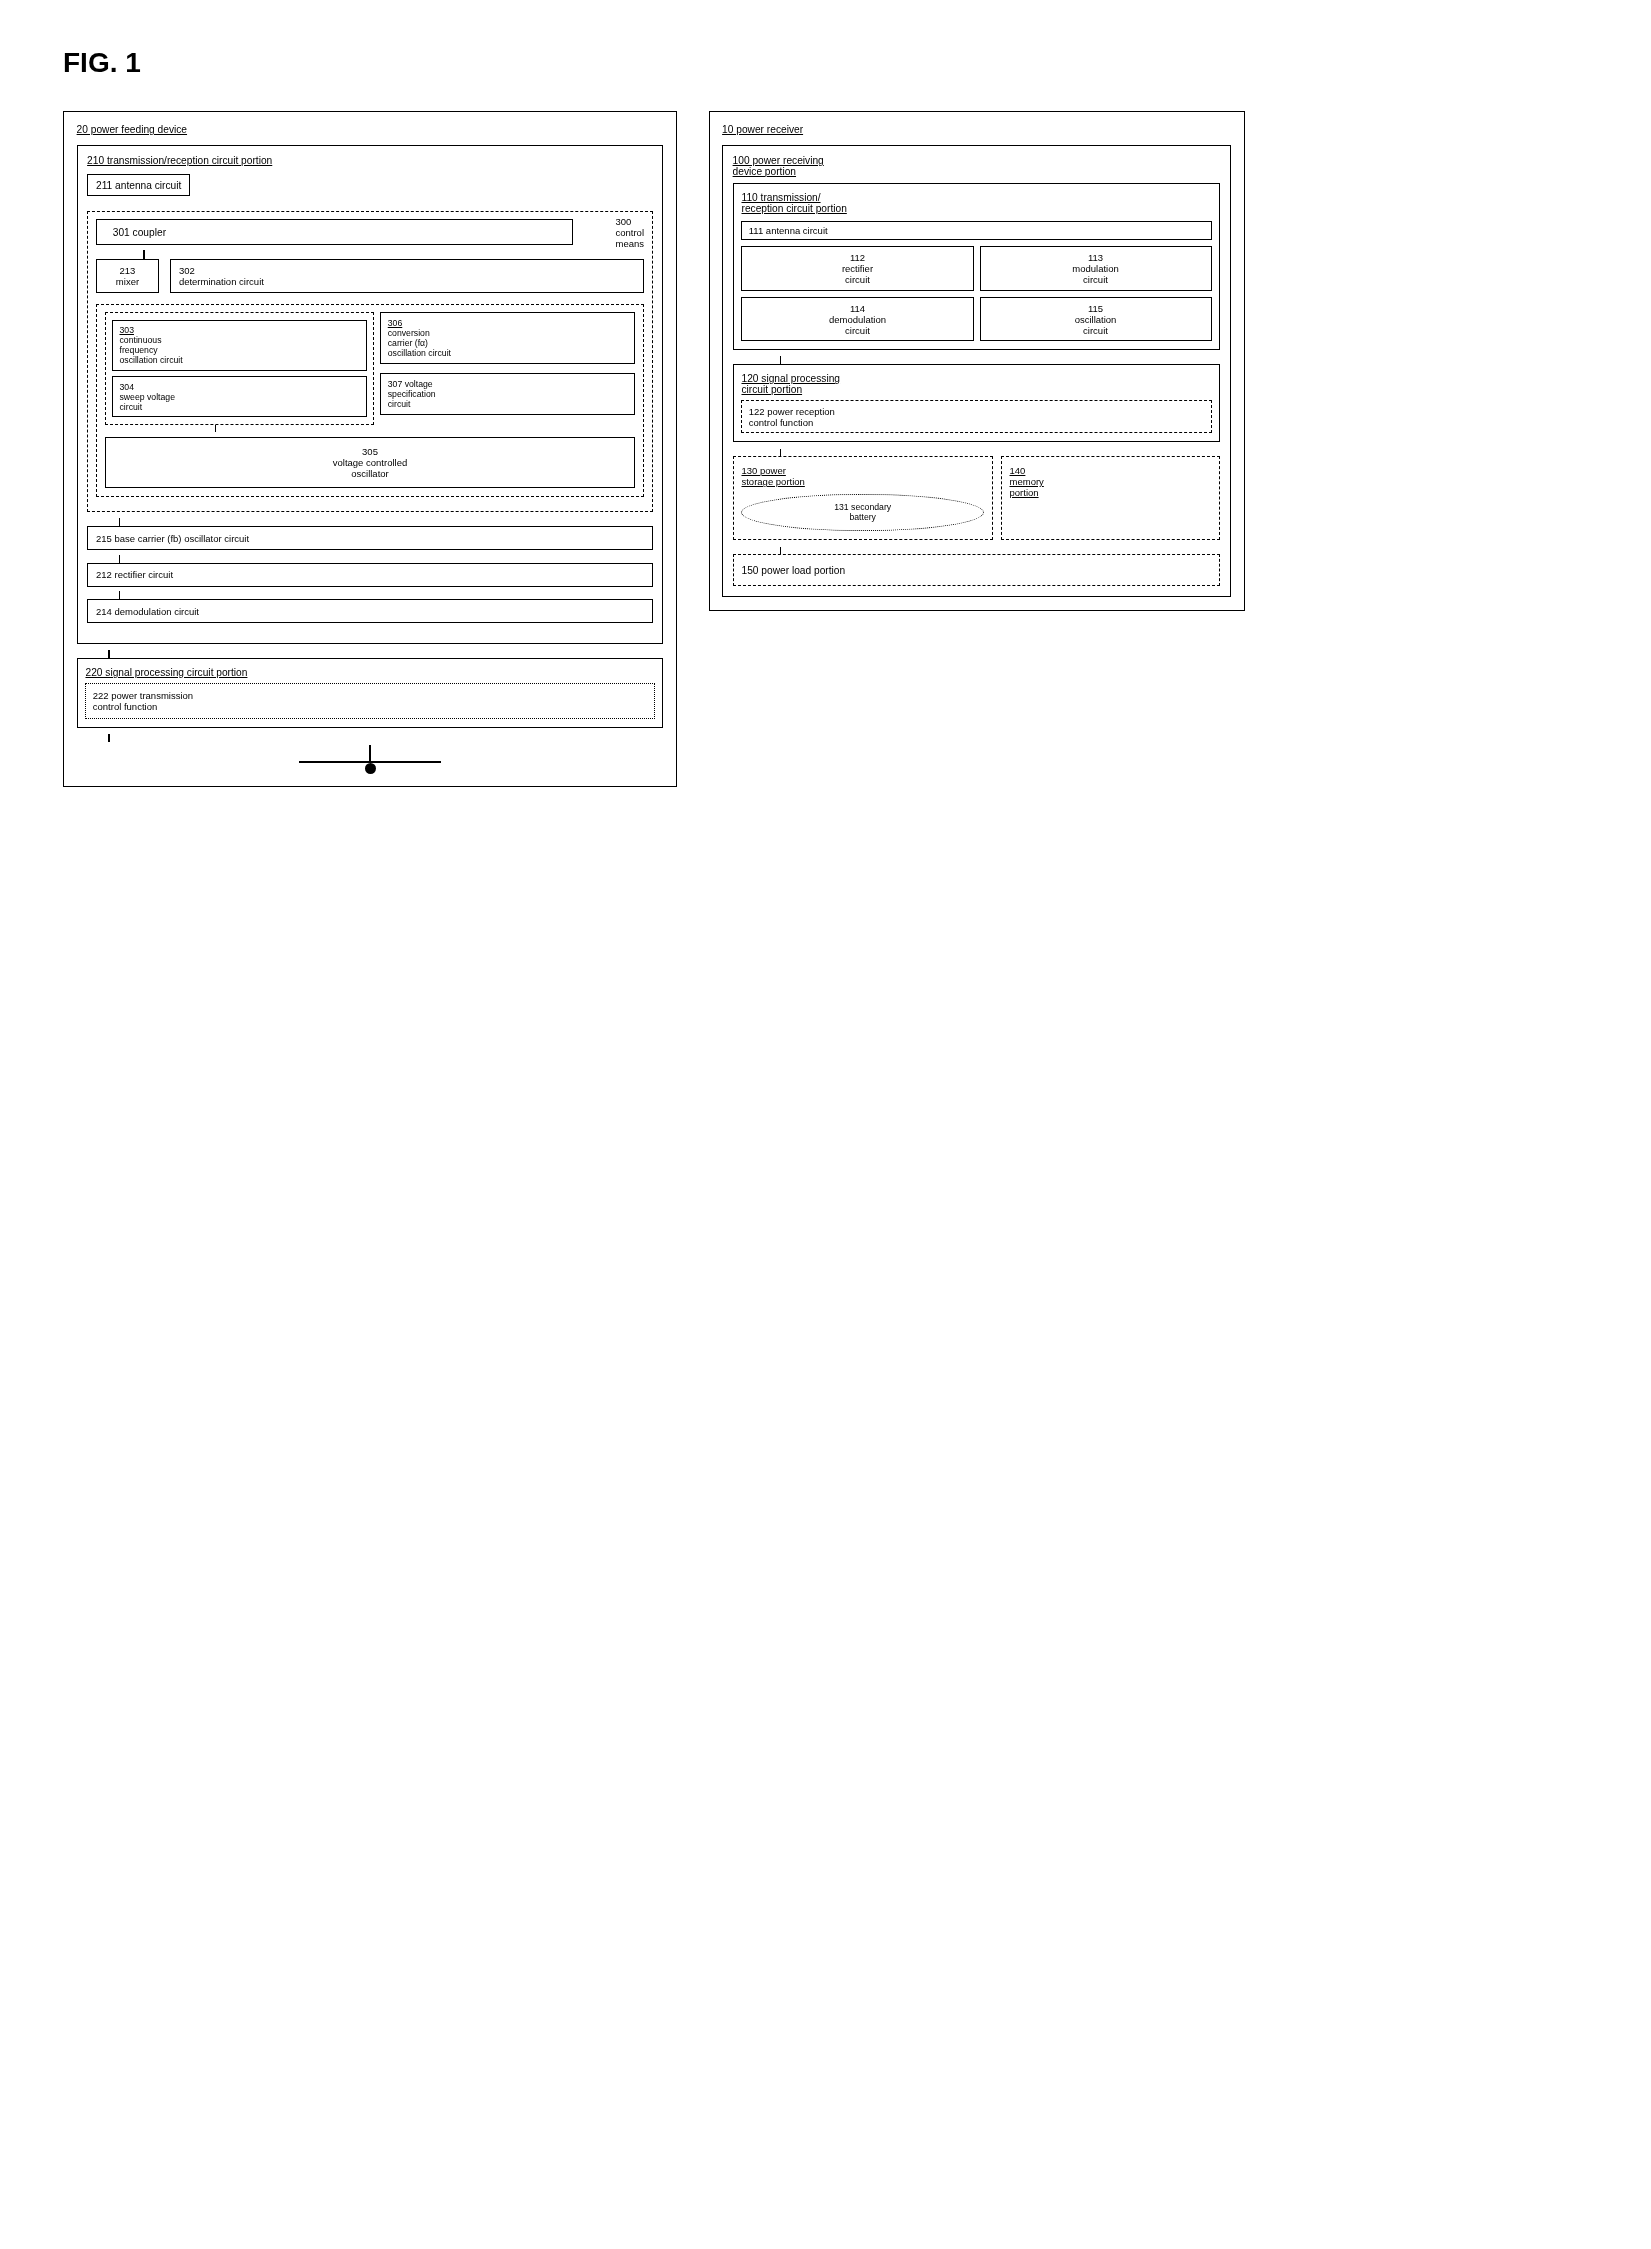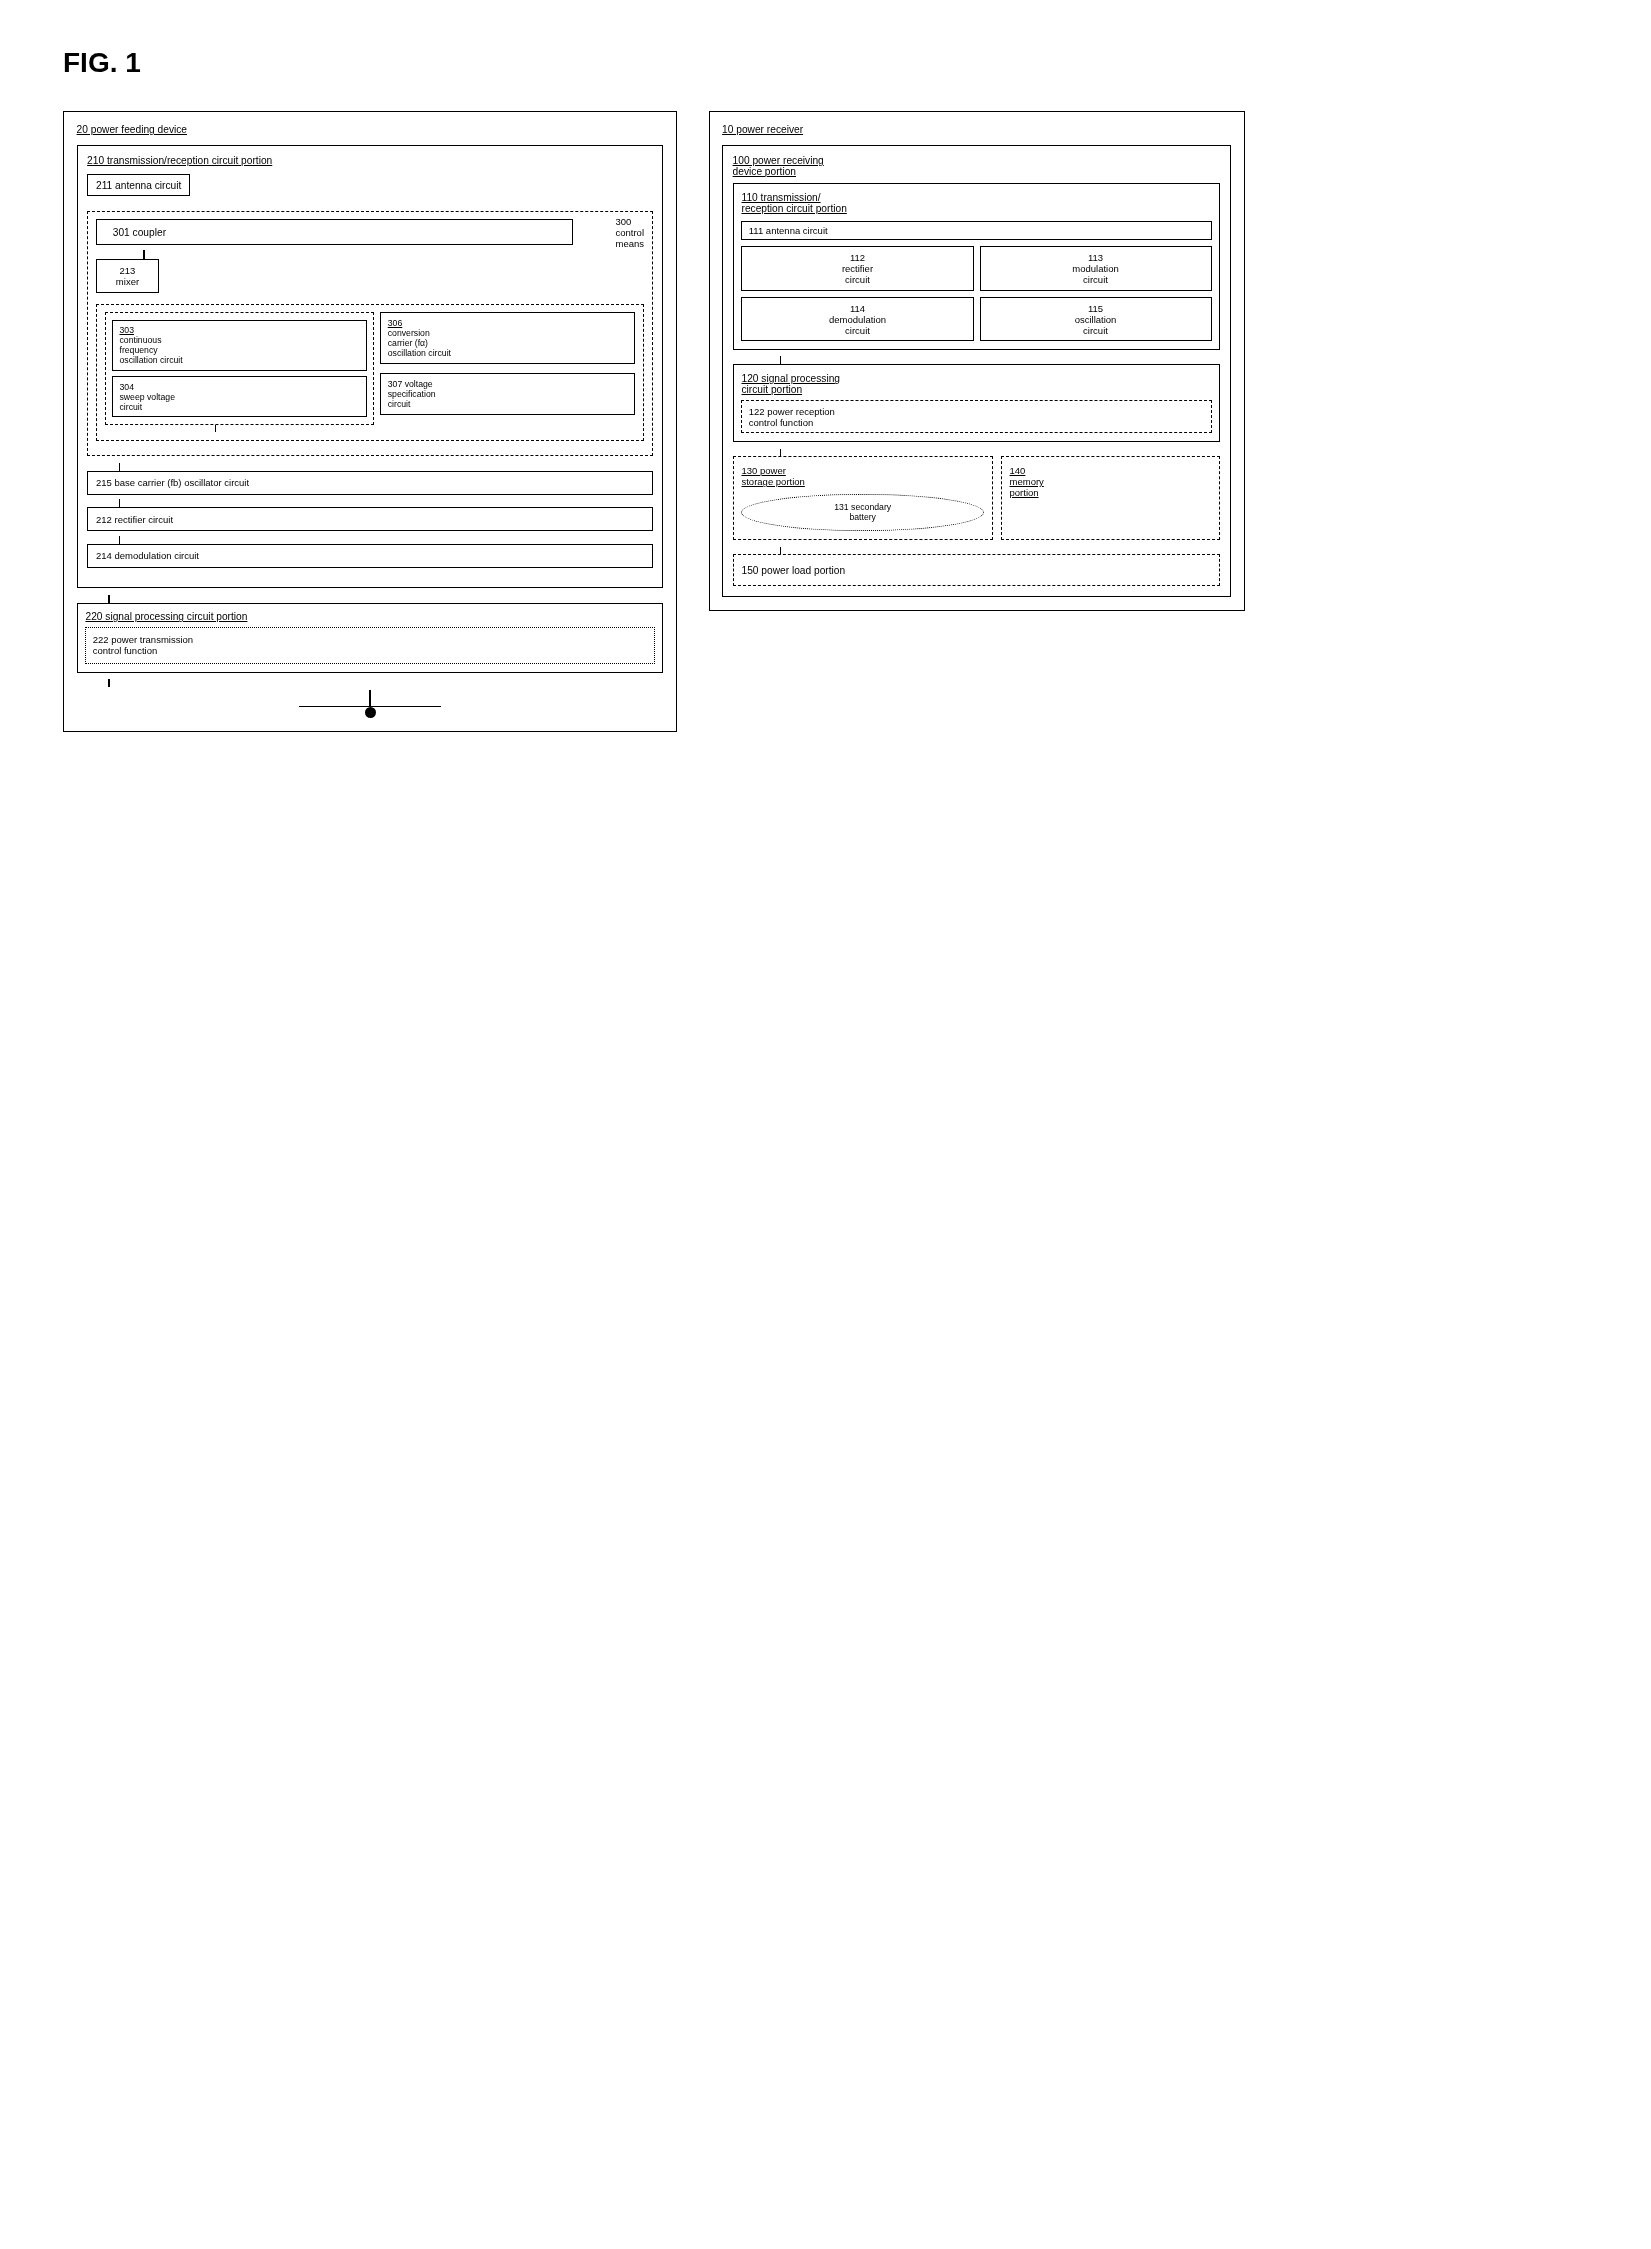--- a/index.html
+++ b/index.html
@@ -359,20 +359,22 @@
         <div class="coupler-control-row">
           <div class="coupler-box">301 coupler</div>
           <div style="width:63px;"></div>
         </div>
 
         <div class="v-line" style="height:9.5px; margin-left:47px;"></div>
 
         <div class="mixer-determination-row">
           <div class="mixer-box" style="white-space:pre-line; text-align:center;">213
 mixer</div>
+          <div class="determination-box" style="white-space:pre-line;">302
+determination circuit</div>
         </div>
 
         <div style="height:6.3px;"></div>
 
         <div class="inner-dashed-region" style="margin-left:0;">
           <div class="two-sub-col">
 
             <div class="osc-sweep-region">
               <div class="box-303" style="white-space:pre-line; font-size:8.7px;"><u>303</u>
 continuous
@@ -388,20 +390,23 @@
 conversion
 carrier (fα)
 oscillation circuit</div>
               <div class="box-307" style="white-space:pre-line; font-size:8.7px;">307 voltage
 specification
 circuit</div>
             </div>
           </div>
           <div class="v-line" style="height:7.9px; margin-left:110px;"></div>
 
+          <div class="box-305" style="white-space:pre-line;">305
+voltage controlled
+oscillator</div>
         </div>
 
       </div>
 
       <div class="v-line" style="height:7.9px; margin-left:31.5px;"></div>
 
       <div class="base-carrier-box">215  base carrier (fb) oscillator circuit</div>
 
       <div class="v-line" style="height:7.9px; margin-left:31.5px;"></div>
 

